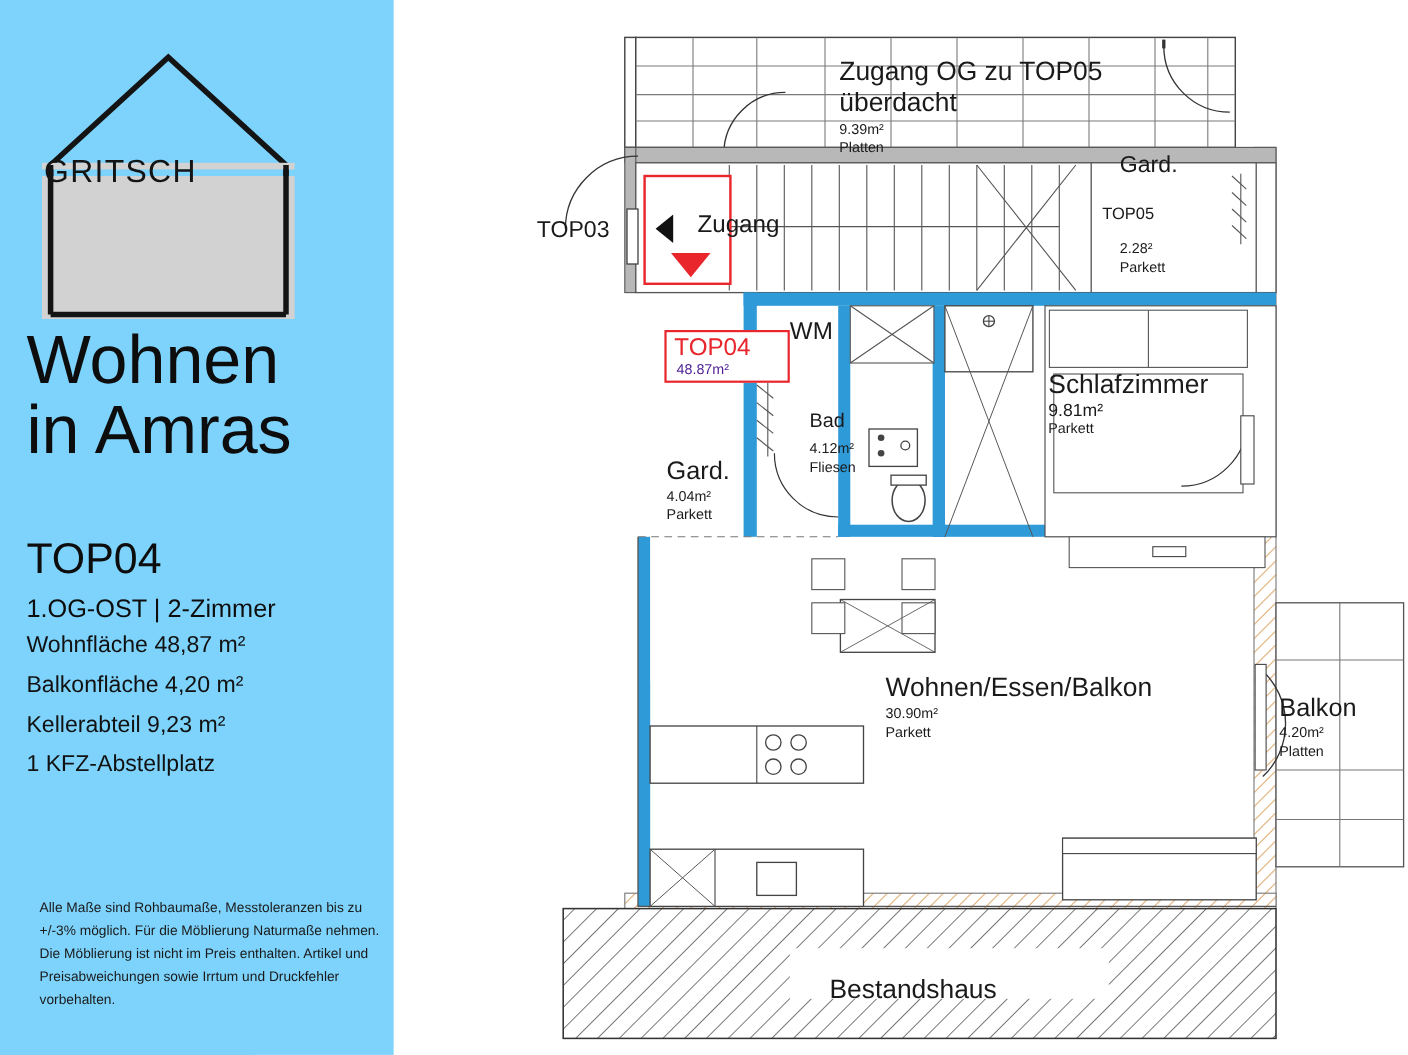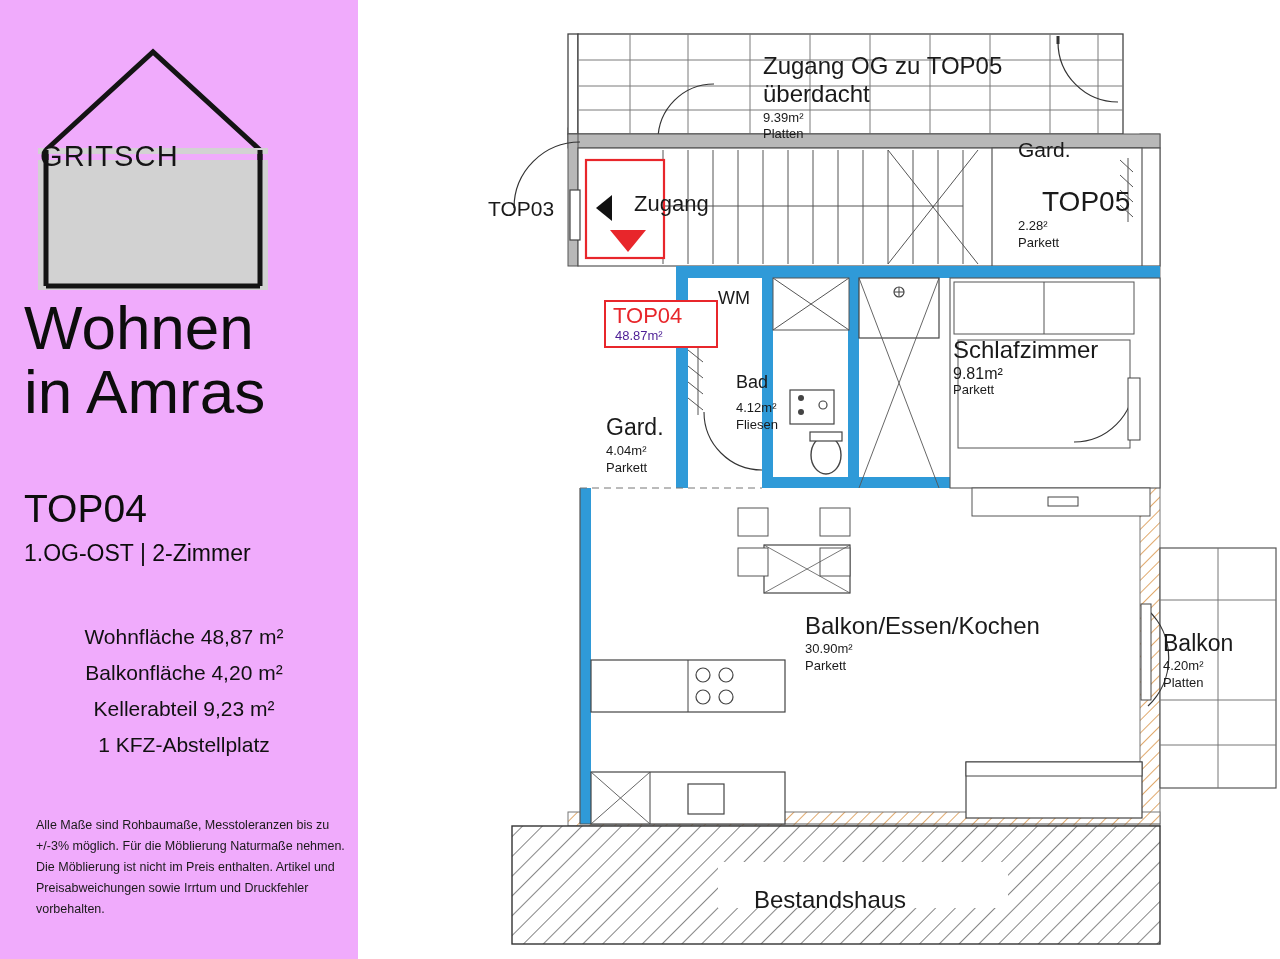--- a/index.html
+++ b/index.html
@@ -7,21 +7,21 @@
     width:1280px;height:959px;
     background:#ffffff;
     font-family:"Liberation Sans", sans-serif;
     color:#1a1a1a;
     overflow:hidden;
     position:relative;
   }
   
   #sidebar{
     position:absolute;left:0;top:0;width:358px;height:959px;
-    background:#f0abfc;
+    background:#7dd3fc;
   }
   #logo{
     position:absolute;left:38px;top:40px;width:230px;height:215px;
   }
   #logo svg{display:block;}
   .logo-text{
     position:absolute;left:40px;font-weight:400;color:#141414;
   }
   #logo-gritsch{top:140px;font-size:29px;letter-spacing:1.2px;}
   #logo-immo{top:196px;font-size:35px;font-weight:700;letter-spacing:0.5px;}
@@ -29,21 +29,21 @@
     position:absolute;left:24px;top:296px;width:320px;
     font-size:62px;line-height:64px;font-weight:400;color:#0d0d0d;
   }
   #top-code{
     position:absolute;left:24px;top:487px;font-size:39px;font-weight:400;color:#0d0d0d;
   }
   #subtitle{
     position:absolute;left:24px;top:540px;font-size:23px;font-weight:400;color:#0d0d0d;
   }
   #facts{
-    position:absolute;left:24px;top:619px;width:320px;text-align:center;
+    position:absolute;left:24px;top:569px;width:320px;
   }
   #facts div{font-size:21px;line-height:36px;color:#111;}
   #disclaimer{
     position:absolute;left:24px;top:815px;width:312px;
     font-size:12.5px;line-height:21px;color:#1a1a1a;margin-left:12px;
   }
   
   #plan{
     position:absolute;left:358px;top:0;width:962px;height:959px;
     background:#ffffff;
@@ -270,44 +270,44 @@
 
 <div class="lbl" style="left:405px;top:52px;font-size:24px;">Zugang OG zu TOP05</div>
 <div class="lbl" style="left:405px;top:80px;font-size:24px;">überdacht</div>
 <div class="lbl" style="left:405px;top:110px;font-size:13px;">9.39m²</div>
 <div class="lbl" style="left:405px;top:126px;font-size:13px;">Platten</div>
 
 <div class="lbl" style="left:130px;top:197px;font-size:21px;">TOP03</div>
 <div class="lbl" style="left:276px;top:191px;font-size:22px;">Zugang</div>
 
 <div class="lbl" style="left:660px;top:138px;font-size:21px;">Gard.</div>
-<div class="lbl" style="left:684px;top:186px;font-size:28px;">TOP05</div>
+<div class="lbl" style="left:644px;top:186px;font-size:15px;">TOP05</div>
 <div class="lbl" style="left:660px;top:218px;font-size:13px;">2.28²</div>
 <div class="lbl" style="left:660px;top:235px;font-size:13px;">Parkett</div>
 
 <div style="position:absolute;left:246px;top:300px;width:110px;height:44px;border:2.2px solid #e8262b;background:#fff;">
   <div style="position:absolute;left:7px;top:1px;font-size:22px;color:#e8262b;">TOP04</div>
   <div style="position:absolute;left:9px;top:26px;font-size:13px;color:#4c1d95;">48.87m²</div>
 </div>
 
-<div class="lbl" style="left:360px;top:288px;font-size:18px;text-align:right;">WM</div>
+<div class="lbl" style="left:360px;top:288px;font-size:22px;text-align:right;">WM</div>
 
 <div class="lbl" style="left:378px;top:372px;font-size:18px;">Bad</div>
 <div class="lbl" style="left:378px;top:400px;font-size:13px;">4.12m²</div>
 <div class="lbl" style="left:378px;top:417px;font-size:13px;">Fliesen</div>
 
 <div class="lbl" style="left:248px;top:414px;font-size:23px;">Gard.</div>
 <div class="lbl" style="left:248px;top:443px;font-size:13px;">4.04m²</div>
 <div class="lbl" style="left:248px;top:460px;font-size:13px;">Parkett</div>
 
 <div class="lbl" style="left:595px;top:336px;font-size:24px;">Schlafzimmer</div>
 <div class="lbl" style="left:595px;top:365px;font-size:16px;">9.81m²</div>
 <div class="lbl" style="left:595px;top:382px;font-size:13px;">Parkett</div>
 
-<div class="lbl" style="left:447px;top:612px;font-size:24px;">Balkon/Essen/Kochen</div>
+<div class="lbl" style="left:447px;top:612px;font-size:24px;">Wohnen/Essen/Balkon</div>
 <div class="lbl" style="left:447px;top:641px;font-size:13px;">30.90m²</div>
 <div class="lbl" style="left:447px;top:658px;font-size:13px;">Parkett</div>
 
 <div class="lbl" style="left:805px;top:630px;font-size:23px;">Balkon</div>
 <div class="lbl" style="left:805px;top:658px;font-size:13px;">4.20m²</div>
 <div class="lbl" style="left:805px;top:675px;font-size:13px;">Platten</div>
 
 <div class="lbl" style="left:396px;top:886px;font-size:24px;">Bestandshaus</div>
 
 </div>

